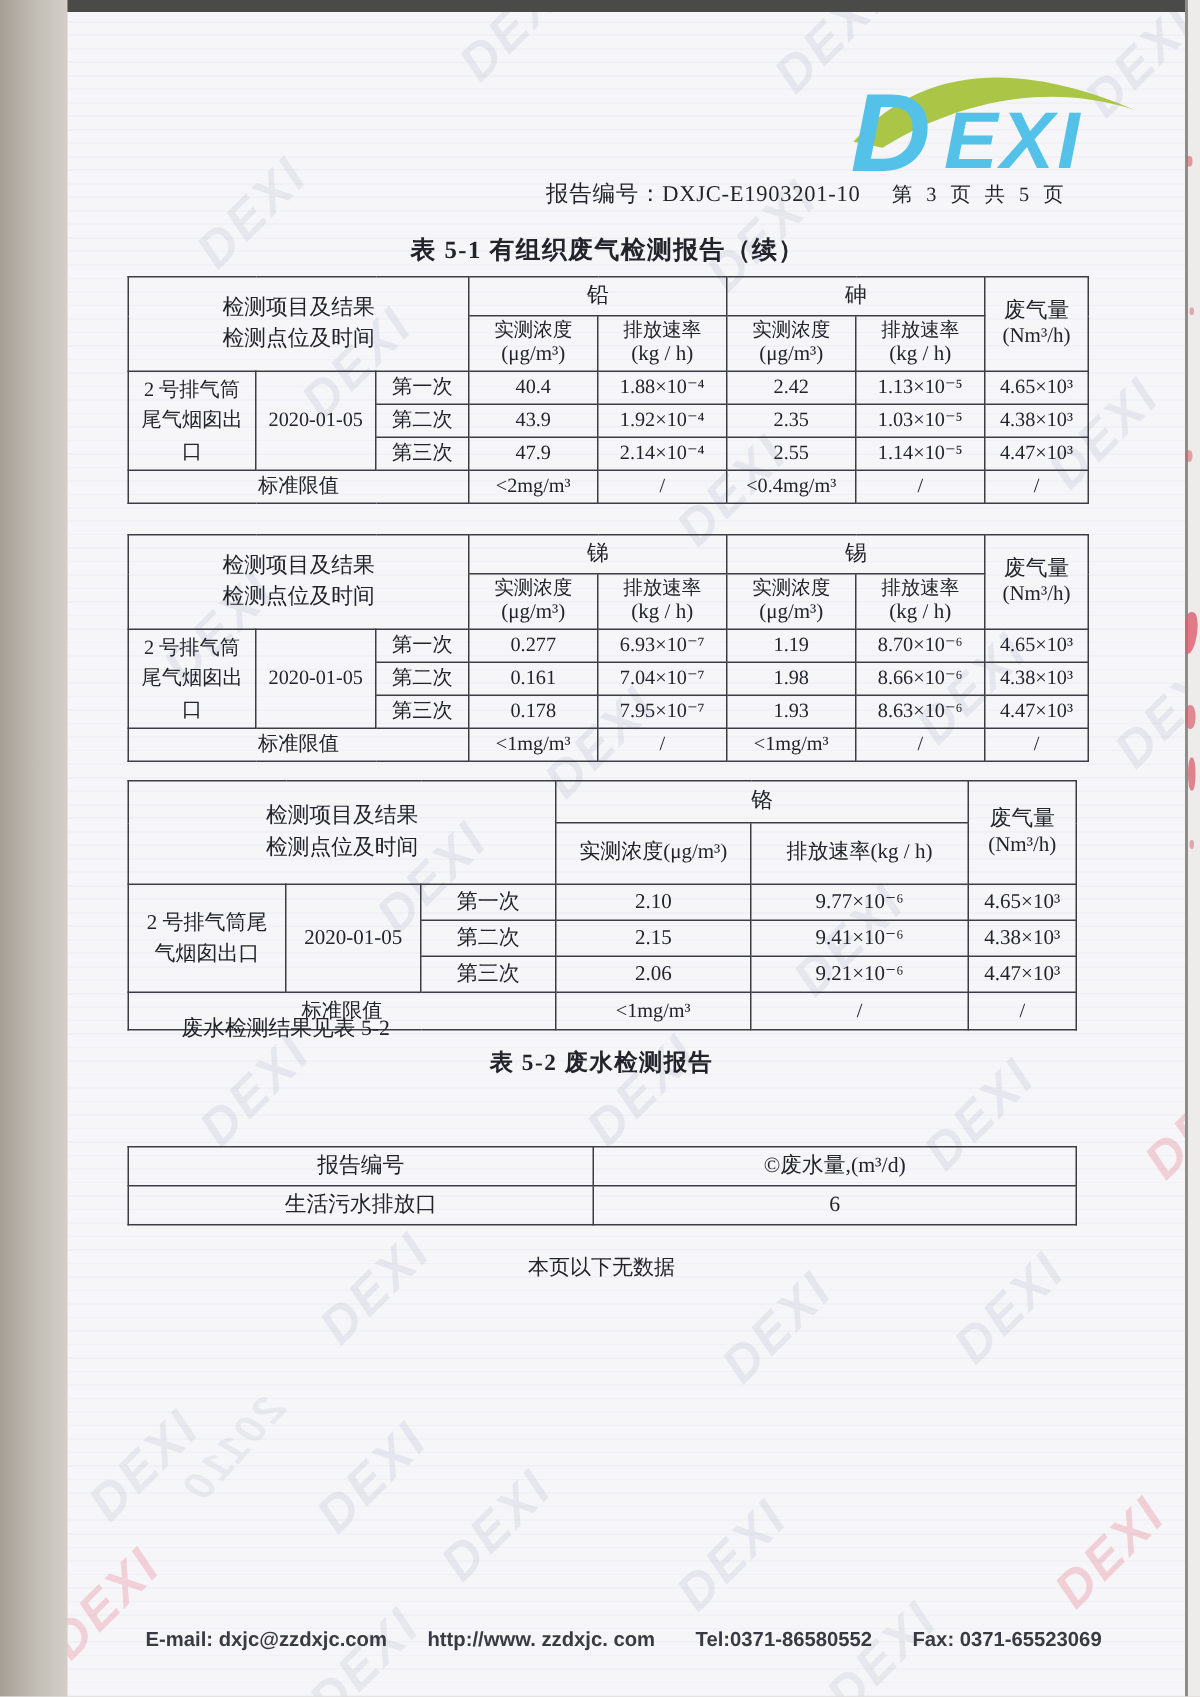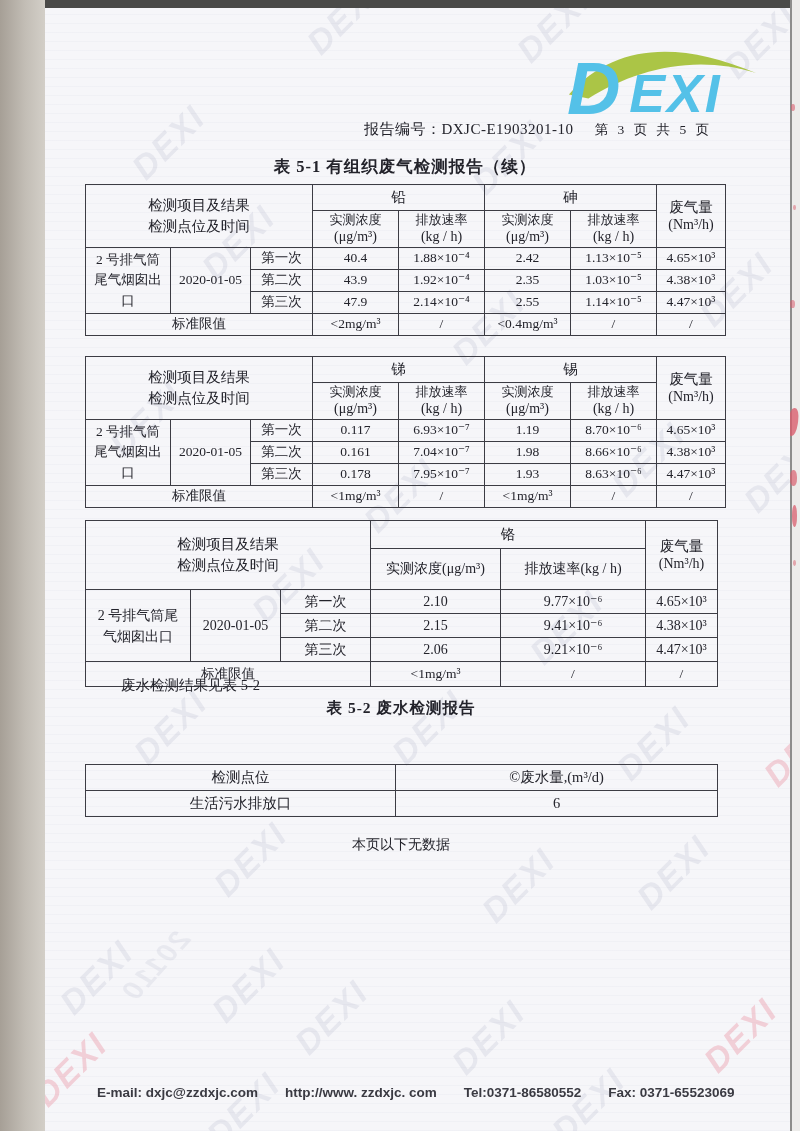--- a/index.html
+++ b/index.html
@@ -255,21 +255,21 @@
           </td>
       <td>
             <div>排放速率</div>
             <div class="unit">(kg / h)</div>
           </td>
     </tr>
     <tr class="dr">
       <td rowspan="3" class="site">2 号排气筒尾气烟囱出口</td>
       <td rowspan="3">2020-01-05</td>
       <td>第一次</td>
-      <td>0.117</td>
+      <td>0.277</td>
       <td>6.93×10⁻⁷</td>
       <td>1.19</td>
       <td>8.70×10⁻⁶</td>
       <td>4.65×10³</td>
     </tr>
     <tr class="dr">
       <td>第二次</td>
       <td>0.161</td>
       <td>7.04×10⁻⁷</td>
       <td>1.98</td>
@@ -353,21 +353,21 @@
   <div class="title2">表 5-2 废水检测报告</div>
 
 
   <table class="pos-tp st">
     <colgroup>
         <col style="width:310px">
         <col style="width:322px">
       </colgroup>
     <tbody>
     <tr>
-      <td>检测点位</td>
+      <td>报告编号</td>
       <td>©废水量,(m³/d)</td>
     </tr>
     <tr>
       <td>生活污水排放口</td>
       <td>6</td>
     </tr>
     </tbody>
   </table>
 
   <div class="note-bottom">本页以下无数据</div>

